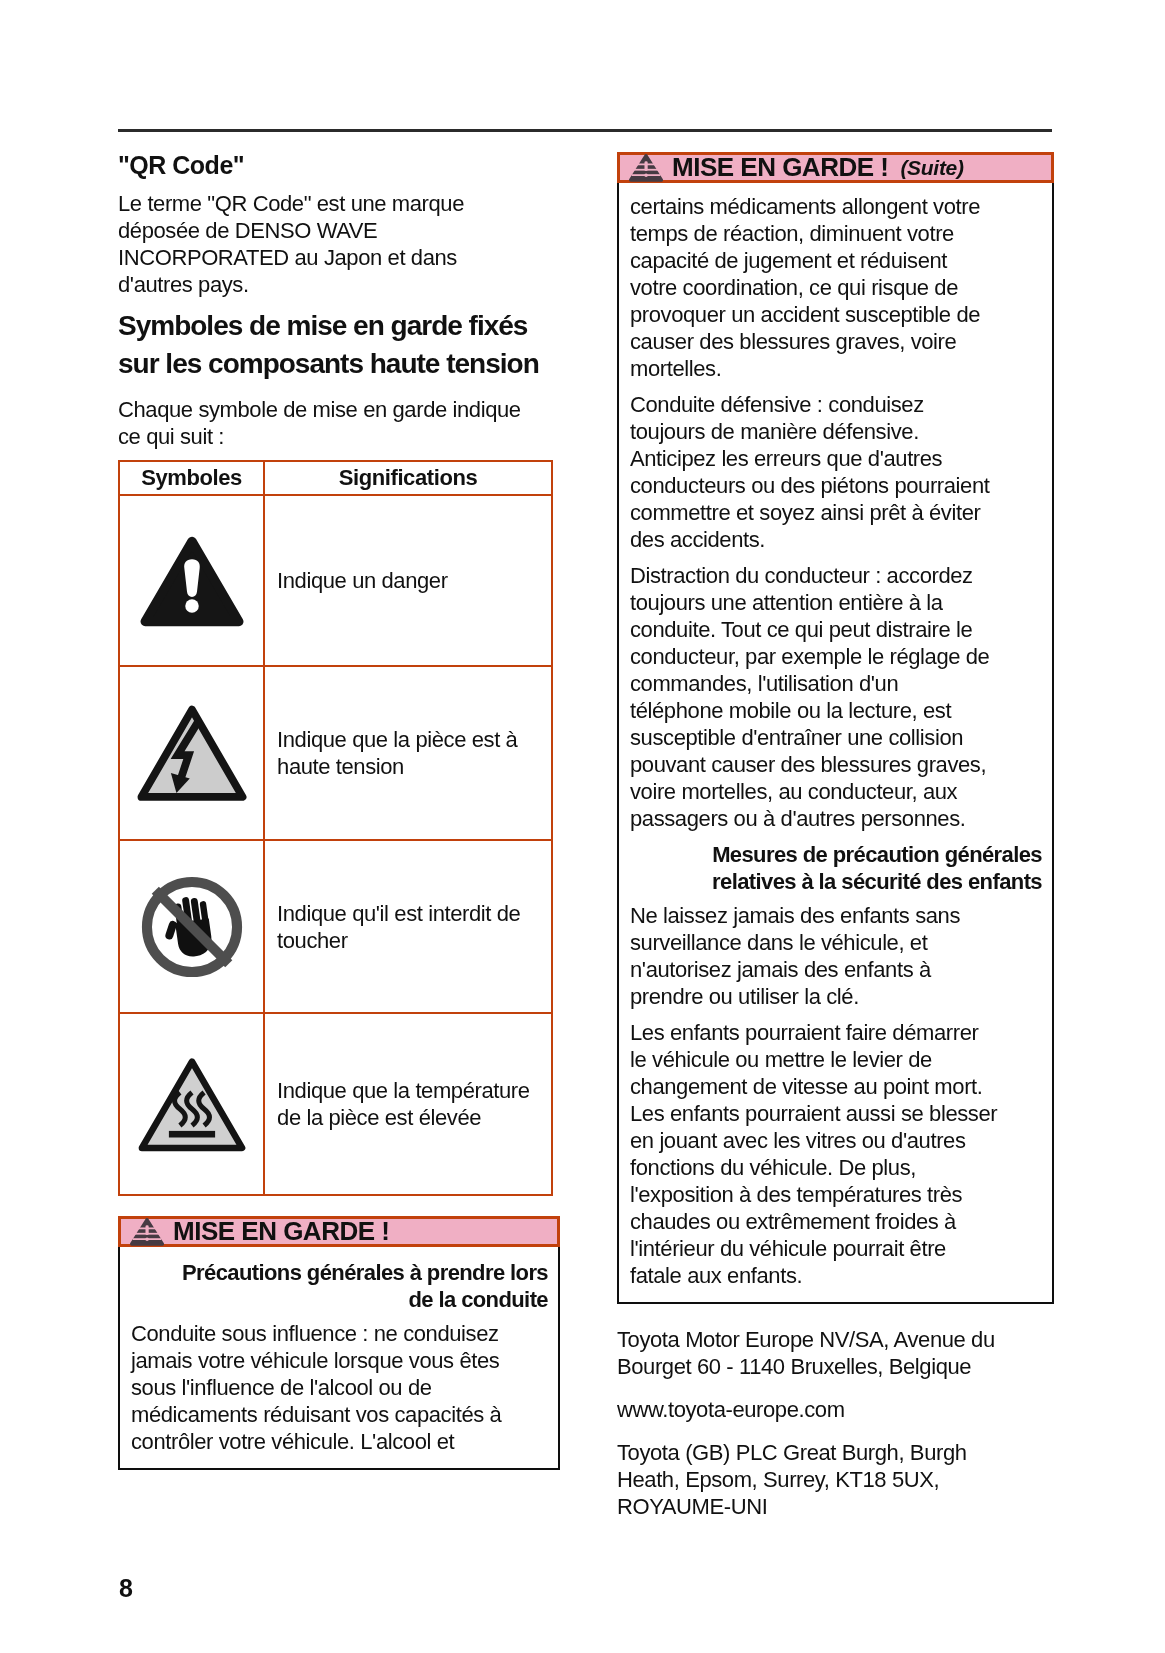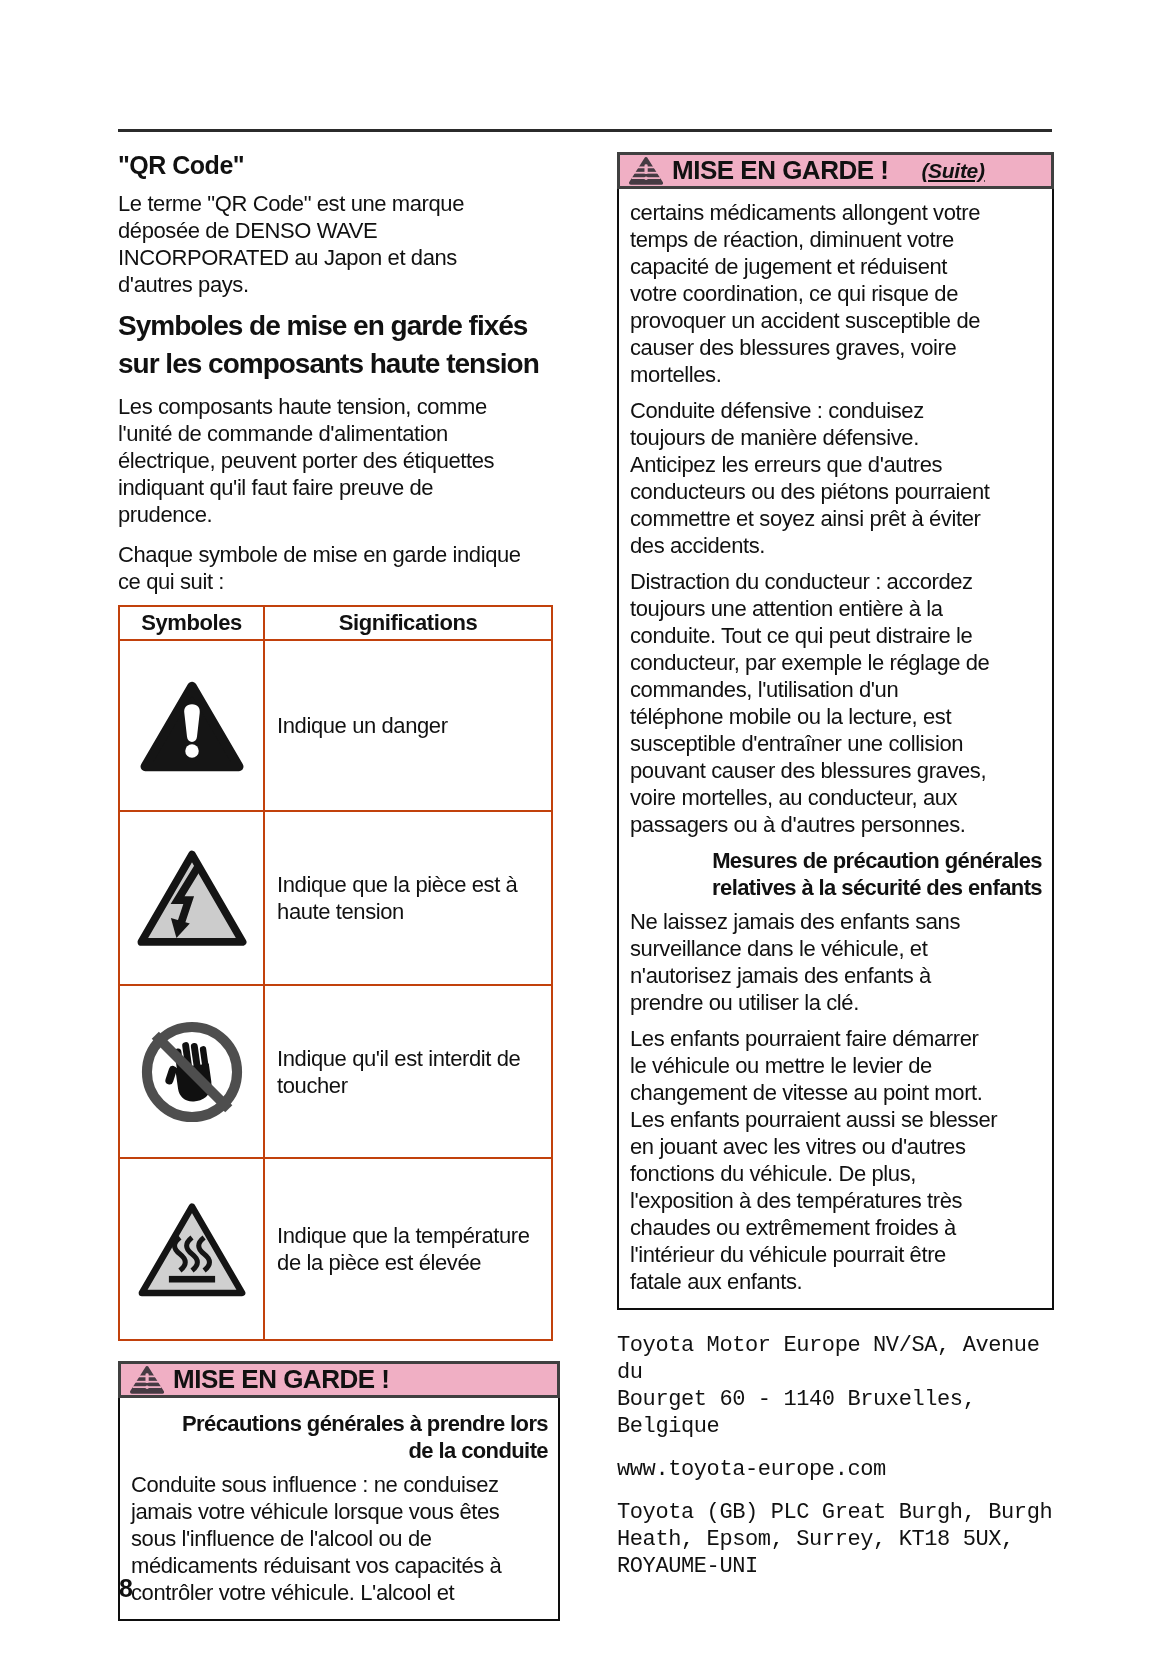--- a/index.html
+++ b/index.html
@@ -23,53 +23,48 @@
   table.symbols th{font-size:22px;font-weight:bold;letter-spacing:-0.4px;padding:3px 0;height:26px;}
   th.c1, td.sym{width:145px;text-align:center;vertical-align:middle;}
   th.c2, td.meaning{width:288px;}
   td.meaning{font-size:22px;line-height:27px;letter-spacing:-0.4px;padding:6px 6px 6px 12px;vertical-align:middle;}
   tr.r1 td{height:157px;} tr.r2 td{height:160px;} tr.r3 td{height:159px;} tr.r4 td{height:168px;}
 
   .warnbox{margin-top:20px;}
   .warnhead{
     display:flex;align-items:center;gap:9px;
     background:var(--warning-pink,#F0AFC4);
-    border:3px solid #404040;padding:2px 9px;height:37px;box-sizing:border-box;text-align:center;
+    border:3px solid #c2410c;padding:2px 9px;height:31px;box-sizing:border-box;text-align:center;
   }
   .warntitle{font-size:26px;font-weight:bold;letter-spacing:-0.5px;white-space:nowrap;}
-  .warnsuite{font-size:21px;font-weight:bold;font-style:italic;letter-spacing:-0.3px;margin-left:24px;white-space:nowrap;text-decoration:underline;}
+  .warnsuite{font-size:21px;font-weight:bold;font-style:italic;letter-spacing:-0.3px;margin-left:3px;white-space:nowrap;}
   .warnbody{border:2px solid #0e0e0e;border-top:none;padding:10px 10px 13px 11px;}
   .warnbody .bold{font-weight:bold;letter-spacing:-0.6px;margin:2px 0 7px 0;text-align:right;}
   .warnbody p:last-child{margin-bottom:0;}
 
   .footer p{margin:0 0 16px 0;}
-  .footer{margin-top:22px;font-family:Liberation Mono, monospace;}
+  .footer{margin-top:22px;}
   .pagenum{position:absolute;left:119px;top:1574px;font-size:25px;font-weight:bold;}
 
   svg{display:block;}
   td.sym svg{margin:0 auto;}
 </style>
 </head>
 <body>
 
 <div class="top-rule"></div>
 
 <div class="col col-left">
   <h3 class="qr pre">"QR Code"</h3>
   <p class="pre">Le terme "QR Code" est une marque
 déposée de DENSO WAVE
 INCORPORATED au Japon et dans
 d'autres pays.</p>
   <h2 class="section pre">Symboles de mise en garde fixés
 sur les composants haute tension</h2>
-  <p class="pre">Les composants haute tension, comme
-l'unité de commande d'alimentation
-électrique, peuvent porter des étiquettes
-indiquant qu'il faut faire preuve de
-prudence.</p>
   <p class="pre intro">Chaque symbole de mise en garde indique
 ce qui suit :</p>
 
   <table class="symbols">
     <thead>
       <tr>
         <th class="c1">Symboles</th>
         <th class="c2">Significations</th>
       </tr>
     </thead>

